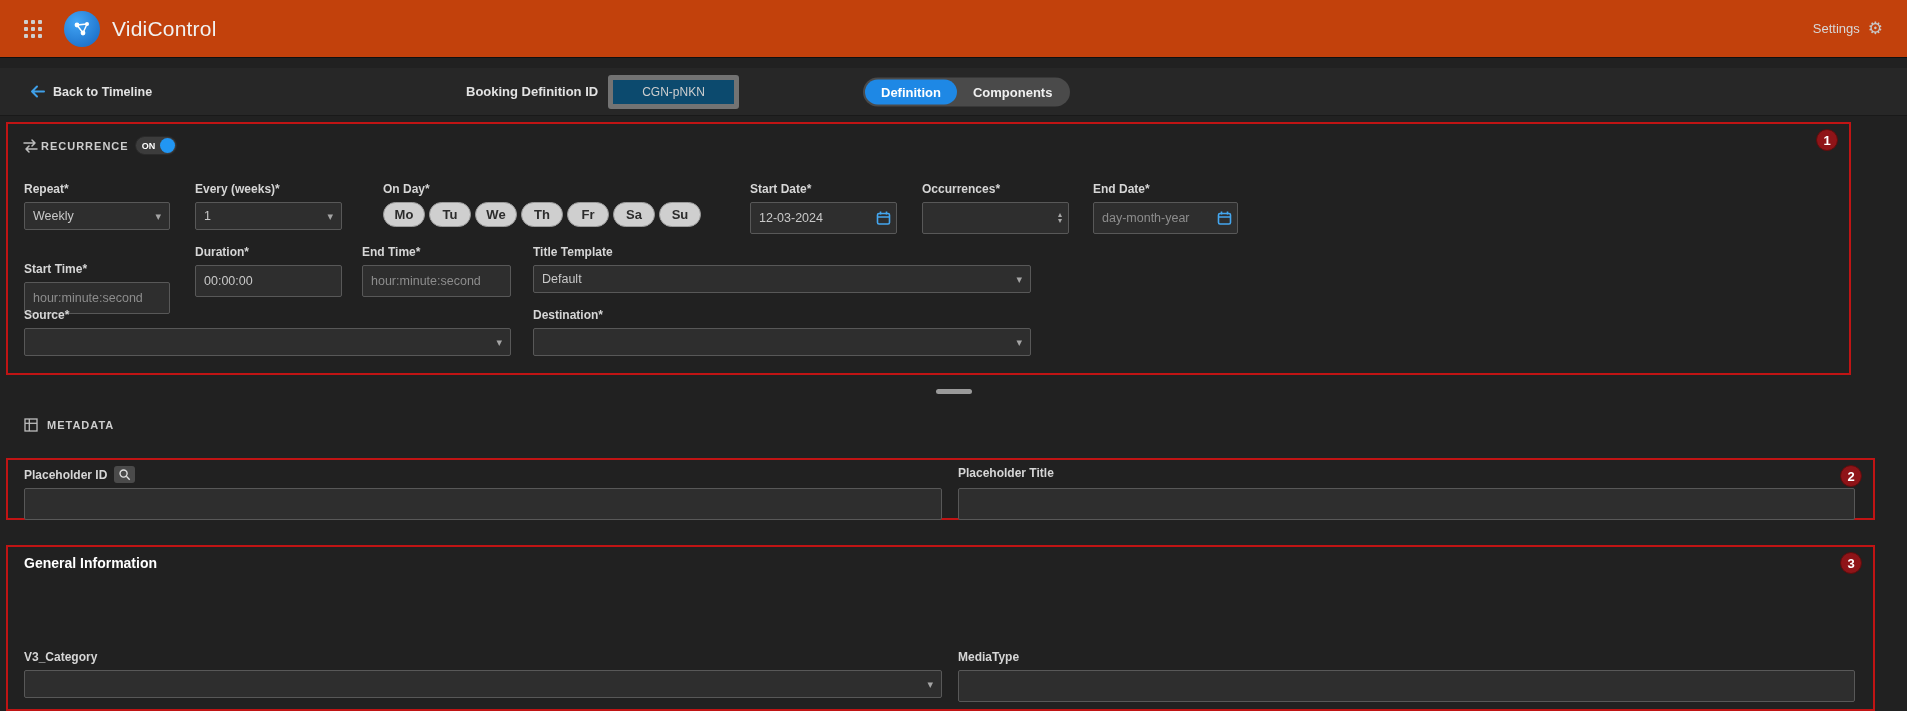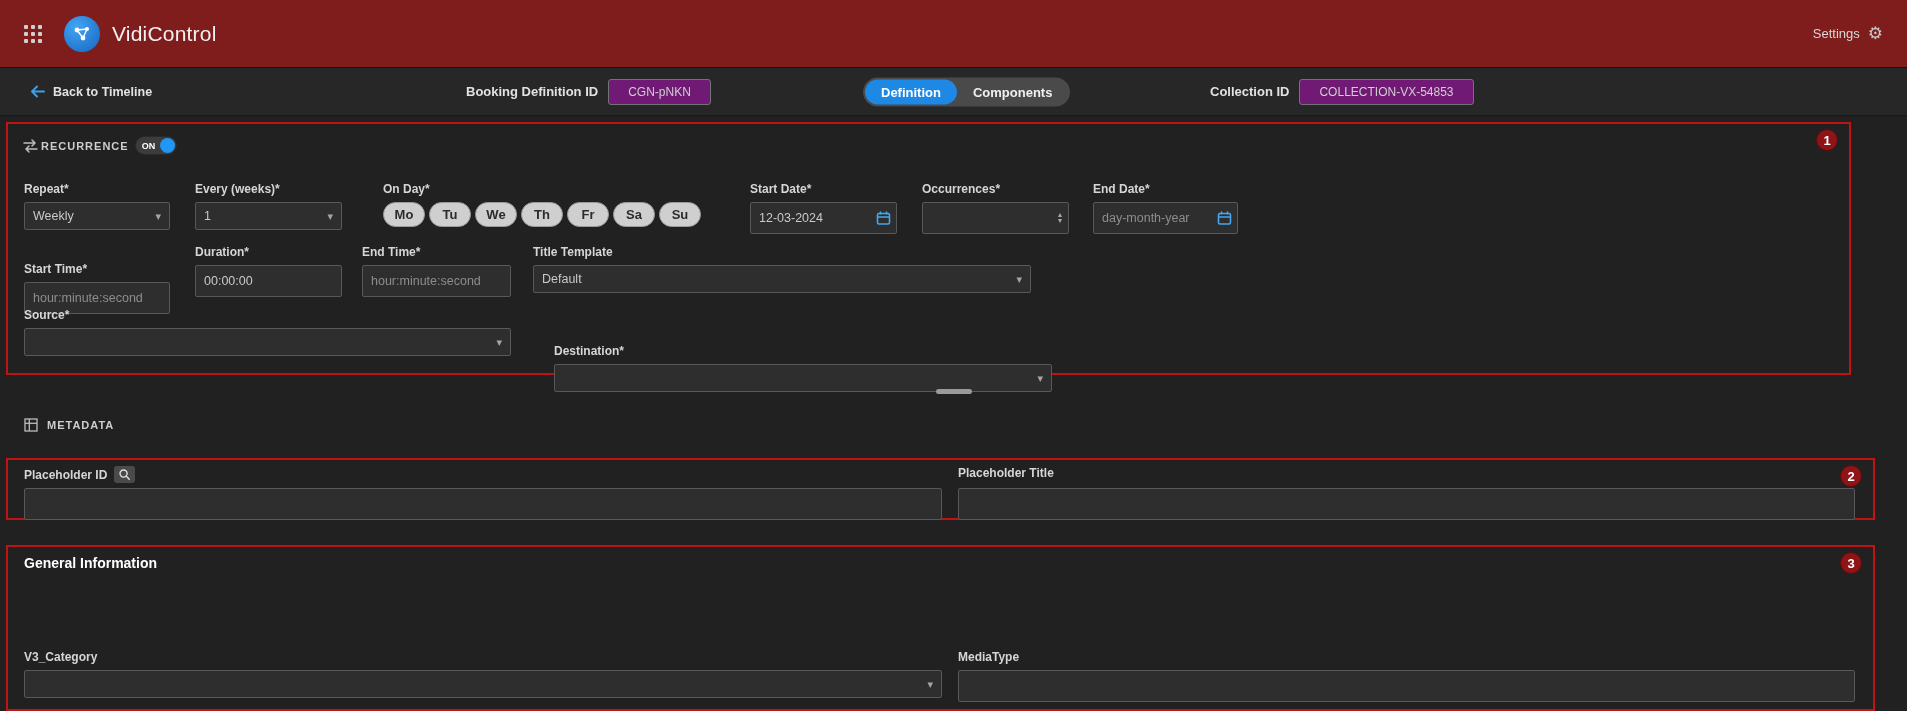--- a/index.html
+++ b/index.html
@@ -1,39 +1,39 @@
 <!DOCTYPE html>
 <html><head>
 <meta charset="utf-8">
 <style>
   * { box-sizing: border-box; }
   html,body { margin:0; padding:0; background:#181818; }
   body { font-family:"Liberation Sans","DejaVu Sans",sans-serif; }
   .app { position:relative; width:1907px; height:711px; background:#212121; overflow:hidden; color:#ccc; }
 
   
-  .hdr { position:absolute; top:0; left:0; width:100%; height:68px; background:#7f1d1d;
+  .hdr { position:absolute; top:0; left:0; width:100%; height:58px; background:#c2410c;
          border-bottom:1px solid #101010; display:flex; align-items:center; padding:0 24px; }
   .apps-icon { display:grid; grid-template-columns:repeat(3,4px); grid-gap:3px; cursor:pointer; margin-right:22px; }
   .apps-icon i { width:4px; height:4px; background:#cfcfcf; border-radius:1px; }
   .logo { width:36px; height:36px; border-radius:50%; background:radial-gradient(circle at 35% 30%, #42a5f5, #1565c0);
           display:flex; align-items:center; justify-content:center; margin-right:12px; }
   .app-title { font-size:21px; color:#f1f1f1; letter-spacing:0.2px; }
   .hdr-right { margin-left:auto; display:flex; align-items:center; gap:8px; }
   .settings-lbl { font-size:13px; color:#d8d8d8; cursor:pointer; }
   .gear { font-size:17px; color:#c8c8c8; cursor:pointer; line-height:1; }
 
   
   .toolbar { position:absolute; top:68px; left:0; width:100%; height:48px; background:#272727;
              border-bottom:1px solid #191919; }
   .tgroup { position:absolute; top:50%; transform:translateY(-50%); display:flex; align-items:center; gap:10px; }
   .back { left:30px; cursor:pointer; gap:8px; }
   .back-lbl { font-size:12.5px; font-weight:700; color:#e2e2e2; }
   .bar-label { font-size:13px; font-weight:700; color:#e2e2e2; white-space:nowrap; }
-  .chip { background:#701a75; border:1px solid #737373; border-radius:3px; padding:5px 19px;
+  .chip { background:#0c4a6e; border:5px solid #737373; border-radius:3px; padding:5px 29px;
           font-size:12px; color:#cfcfcf; white-space:nowrap; }
   .segmented { left:863px; background:#4a4a4a; border-radius:15px; padding:2px; gap:0; display:flex; }
   .seg { padding:5px 16px; font-size:13px; font-weight:700; color:#f0f0f0; border-radius:13px; cursor:pointer; }
   .seg.active { background:#1e88e5; color:#fff; }
 
   
   .annot { position:absolute; border:2px solid #c01414; }
   .badge { position:absolute; top:5px; right:11px; width:22px; height:22px; border-radius:50%;
            background:#8f1418; border:1px solid #5e0d0d; color:#fff; font-size:13px; font-weight:700;
            display:flex; align-items:center; justify-content:center; z-index:5; }
@@ -122,24 +122,20 @@
     <div class="tgroup" style="left:466px;">
       <span class="bar-label">Booking Definition ID</span>
       <span class="chip">CGN-pNKN</span>
     </div>
 
     <div class="tgroup segmented">
       <div class="seg active">Definition</div>
       <div class="seg">Components</div>
     </div>
 
-    <div class="tgroup" style="left:1210px;">
-      <span class="bar-label">Collection ID</span>
-      <span class="chip">COLLECTION-VX-54853</span>
-    </div>
   </div>
 
   <section class="annot box1">
     <div class="badge">1</div>
 
     <div class="sec-head">
       <svg width="17" height="14" viewBox="0 0 17 14">
         <path d="M2 4 h11 m-3 -3 l3 3 l-3 3" stroke="#bdbdbd" stroke-width="1.5" fill="none" stroke-linecap="round" stroke-linejoin="round"></path>
         <path d="M15 10 h-11 m3 -3 l-3 3 l3 3" stroke="#bdbdbd" stroke-width="1.5" fill="none" stroke-linecap="round" stroke-linejoin="round"></path>
       </svg>
@@ -244,21 +240,21 @@
     </div>
 
     <div class="field" style="left:16px; top:184px; width:487px;">
       <label class="flabel">Source*</label>
       <div class="select">
         <span class="sel-val"></span>
         <span class="caret">▾</span>
       </div>
     </div>
 
-    <div class="field" style="left:546px; top:184px; width:498px;margin-top:36px;">
+    <div class="field" style="left:525px; top:184px; width:498px;">
       <label class="flabel">Destination*</label>
       <div class="select">
         <span class="sel-val"></span>
         <span class="caret">▾</span>
       </div>
     </div>
   </section>
 
   <div class="splitter">
     <div class="handle"></div>

